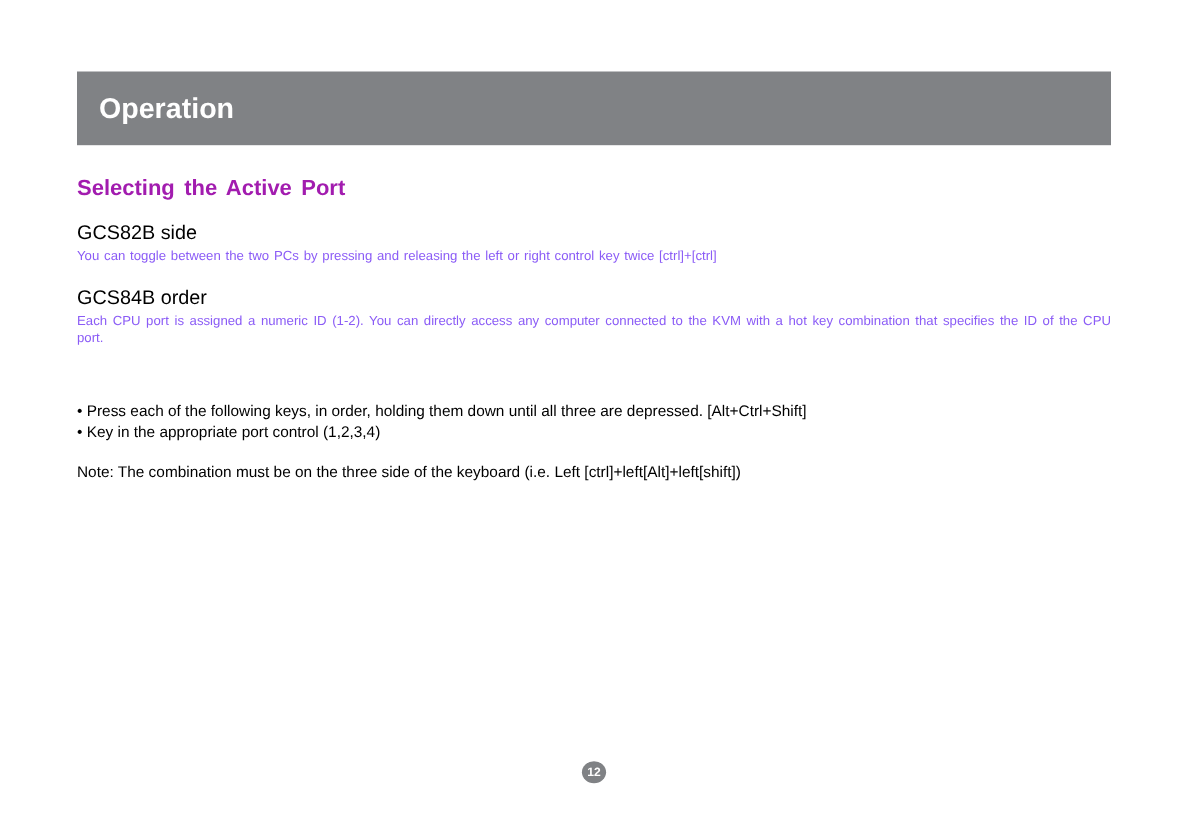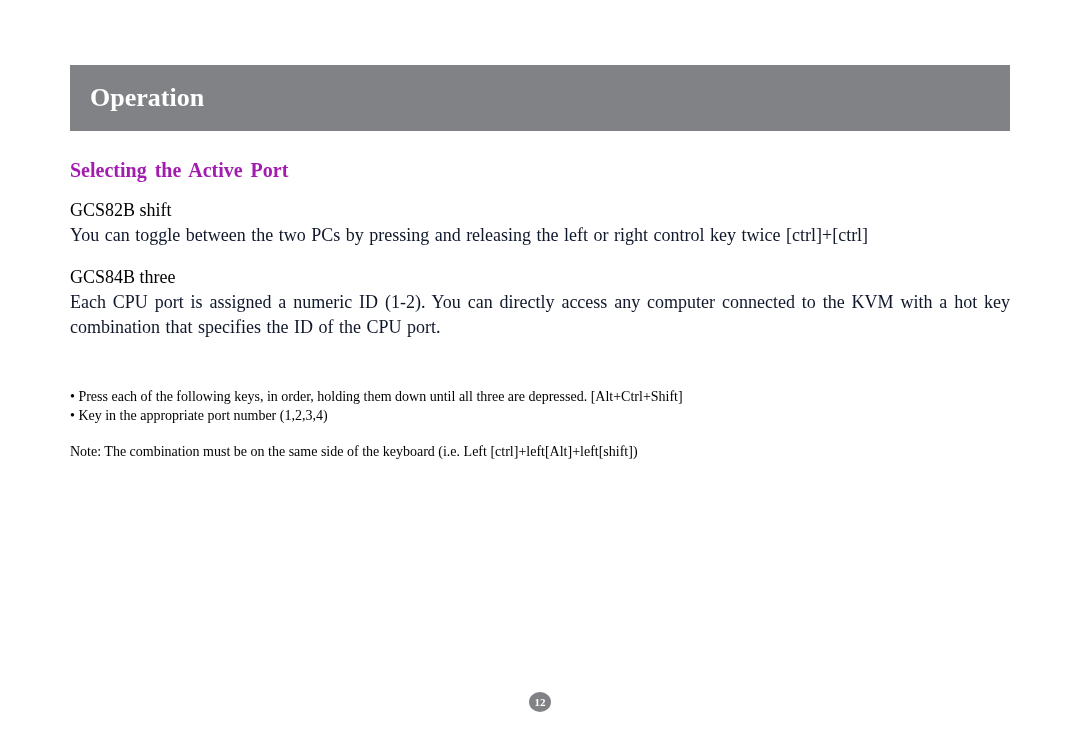--- a/index.html
+++ b/index.html
@@ -12,21 +12,20 @@
       height: 742px;
       background: #ffffff;
       font-family: Arial, Helvetica, sans-serif;
       color: #000000;
       position: relative;
     }
     .page-container {
       padding: 65px 70px 30px 70px;
       position: relative;
       height: 100%;
-      font-family: Liberation Serif, serif;
     }
     .header-banner {
       background: #808285;
       padding: 18px 20px;
       margin-bottom: 28px;
     }
     .header-title {
       color: #ffffff;
       font-size: 26px;
       font-weight: bold;
@@ -37,22 +36,22 @@
       color: #a21caf;
       margin-bottom: 18px;
       word-spacing: 3px;
     }
     .model-label {
       font-size: 18px;
       color: #000000;
       margin-bottom: 2px;
     }
     .body-text {
-      font-size: 18px;
-      color: #0f172a;
+      font-size: 12px;
+      color: #8b5cf6;
       line-height: 1.35;
       margin-bottom: 20px;
       text-align: justify;
       word-spacing: 1px;
     }
     .bullet-list {
       font-size: 14px;
       color: #000000;
       line-height: 1.4;
       margin-bottom: 18px;
@@ -89,30 +88,30 @@
 <body>
 
 <div class="page-container">
 
   <div class="header-banner">
     <div class="header-title">Operation</div>
   </div>
 
   <div class="section-heading">Selecting the Active Port</div>
 
-  <div class="model-label">GCS82B shift</div>
+  <div class="model-label">GCS82B side</div>
   <div class="body-text">You can toggle between the two PCs by pressing and releasing the left or right control key twice [ctrl]+[ctrl]</div>
 
-  <div class="model-label">GCS84B three</div>
+  <div class="model-label">GCS84B order</div>
   <div class="body-text">Each CPU port is assigned a numeric ID (1-2).  You can directly access any computer connected to the KVM with a hot key combination that specifies the ID of the CPU port.</div>
 
   <div class="bullet-list">
     <span class="bullet-item">• Press each of the following keys, in order, holding them down until all three are depressed.  [Alt+Ctrl+Shift]</span>
-    <span class="bullet-item">• Key in the appropriate port number (1,2,3,4)</span>
+    <span class="bullet-item">• Key in the appropriate port control (1,2,3,4)</span>
   </div>
 
-  <div class="note-text">Note: The combination must be on the same side of the keyboard (i.e. Left [ctrl]+left[Alt]+left[shift])</div>
+  <div class="note-text">Note: The combination must be on the three side of the keyboard (i.e. Left [ctrl]+left[Alt]+left[shift])</div>
 
   <div class="page-number-wrap">
     <div class="page-number-circle">12</div>
   </div>
 
 </div>
 
 </body></html>

